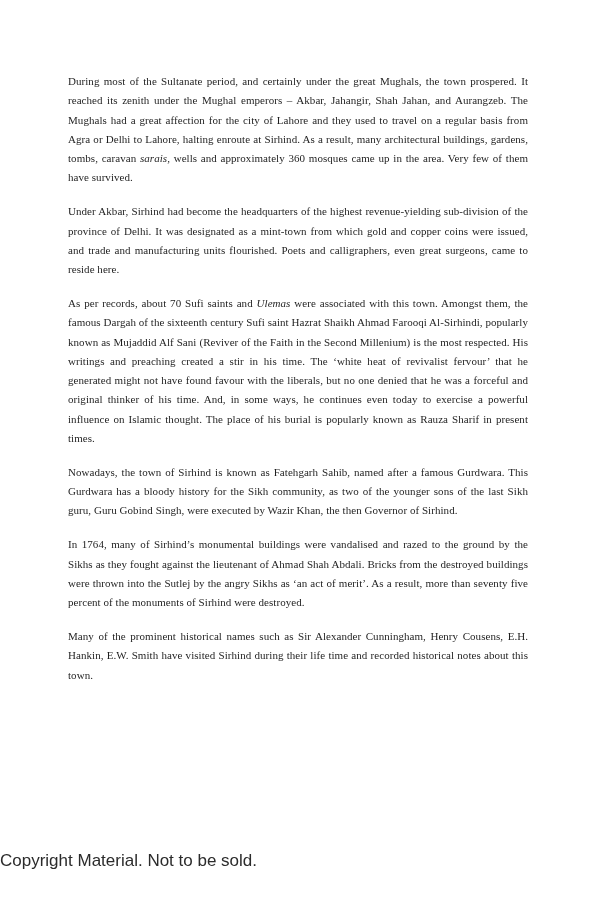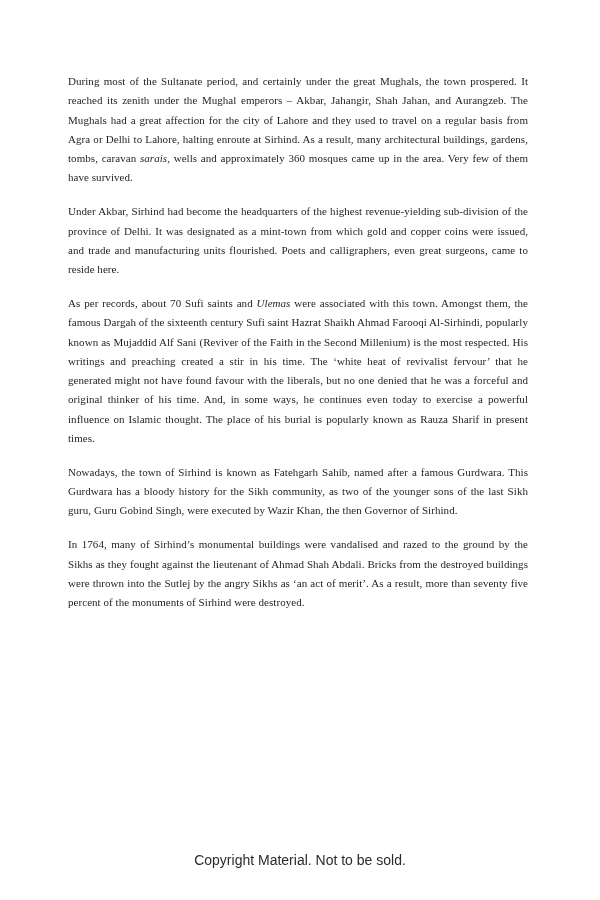--- a/index.html
+++ b/index.html
@@ -35,31 +35,31 @@
     margin-bottom: 0;
   }
   .text-block .run-italic {
     font-style: italic;
   }
   .page-footer {
     position: absolute;
     left: 0;
     top: 852px;
     width: 600px;
-    text-align: center;
     font-family: "Liberation Sans", sans-serif;
-    font-size: 14px;
+    font-size: 17px;
     line-height: 17px;
   }
 </style>
 </head>
 <body style="background: rgb(255, 255, 255);">
 
 <div class="page">
   <div class="text-block" id="doc-body" style="color: rgb(31, 31, 31);">
       <p class="body-para"><span class="run-regular">During most of the Sultanate period, and certainly under the great Mughals, the town prospered. It reached its zenith under the Mughal emperors – Akbar, Jahangir, Shah Jahan, and Aurangzeb. The Mughals had a great affection for the city of Lahore and they used to travel on a regular basis from Agra or Delhi to Lahore, halting enroute at Sirhind. As a result, many architectural buildings, gardens, tombs, caravan </span><span class="run-italic">sarais</span><span class="run-regular">, wells and approximately 360 mosques came up in the area. Very few of them have survived.</span></p>
       <p class="body-para"><span class="run-regular">Under Akbar, Sirhind had become the headquarters of the highest revenue-yielding sub-division of the province of Delhi. It was designated as a mint-town from which gold and copper coins were issued, and trade and manufacturing units flourished. Poets and calligraphers, even great surgeons, came to reside here.</span></p>
       <p class="body-para"><span class="run-regular">As per records, about 70 Sufi saints and </span><span class="run-italic">Ulemas</span><span class="run-regular"> were associated with this town. Amongst them, the famous Dargah of the sixteenth century Sufi saint Hazrat Shaikh Ahmad Farooqi Al-Sirhindi, popularly known as Mujaddid Alf Sani (Reviver of the Faith in the Second Millenium) is the most respected. His writings and preaching created a stir in his time. The ‘white heat of revivalist fervour’ that he generated might not have found favour with the liberals, but no one denied that he was a forceful and original thinker of his time. And, in some ways, he continues even today to exercise a powerful influence on Islamic thought.  The place of his burial is popularly known as Rauza Sharif in present times.</span></p>
       <p class="body-para"><span class="run-regular">Nowadays, the town of Sirhind is known as Fatehgarh Sahib, named after a famous Gurdwara. This Gurdwara has a bloody history for the Sikh community, as two of the younger sons of the last Sikh guru, Guru Gobind Singh, were executed by Wazir Khan, the then Governor of Sirhind.</span></p>
       <p class="body-para"><span class="run-regular">In 1764, many of Sirhind’s monumental buildings were vandalised and razed to the ground by the Sikhs as they fought against the lieutenant of Ahmad Shah Abdali. Bricks from the destroyed buildings were thrown into the Sutlej by the angry Sikhs as ‘an act of merit’.  As a result, more than seventy five percent of the monuments of Sirhind were destroyed.</span></p>
+      <p class="body-para"><span class="run-regular">Many of the prominent historical names such as Sir Alexander Cunningham, Henry Cousens, E.H. Hankin, E.W. Smith have visited Sirhind during their life time and recorded historical notes about this town.</span></p>
     </div>
   <div class="page-footer" style="color: rgb(43, 43, 43);">Copyright Material. Not to be sold.</div>
 </div>
 
 </body></html>

